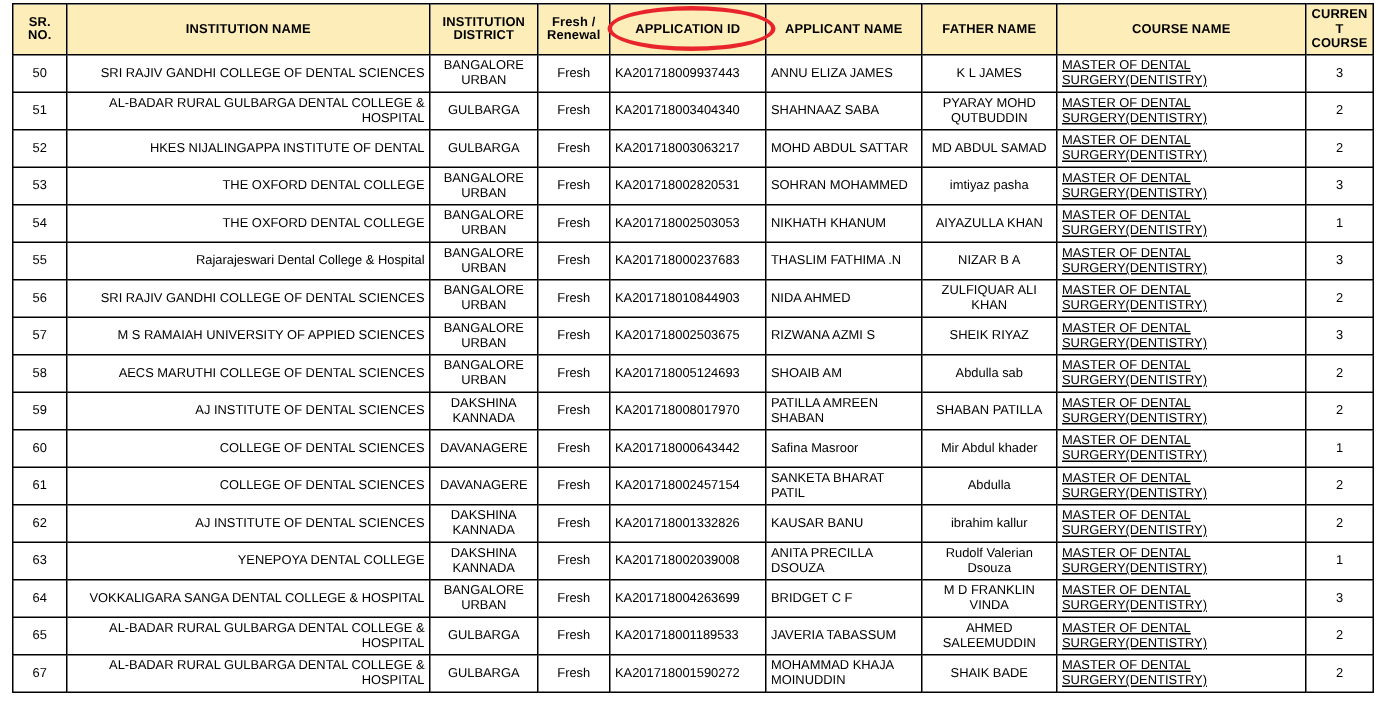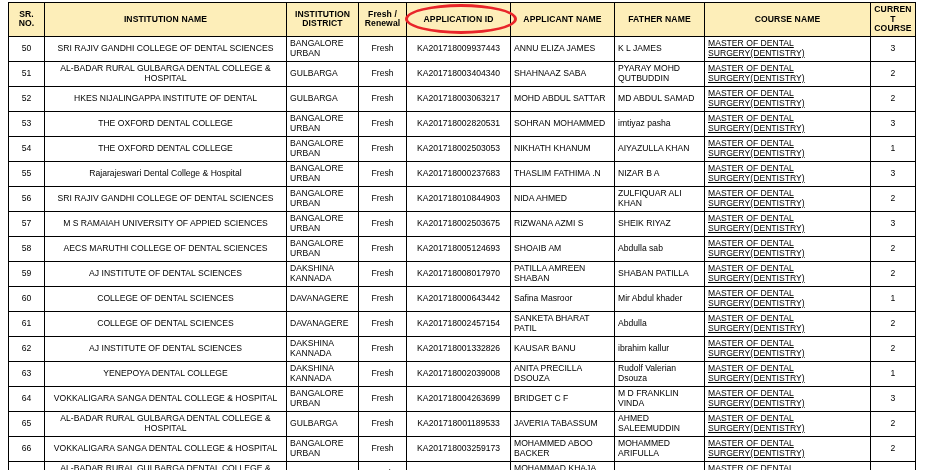--- a/index.html
+++ b/index.html
@@ -49,26 +49,26 @@
   col.c-inst    { width: 242px; }
   col.c-dist    { width: 72px; }
   col.c-fresh   { width: 48px; }
   col.c-appid   { width: 104px; }
   col.c-app     { width: 104px; }
   col.c-father  { width: 90px; }
   col.c-course  { width: 166px; }
   col.c-cur     { width: 45px; }
 
   td.sr      { text-align: center; }
-  td.inst    { text-align: center; }
-  td.dist    { text-align: left; }
+  td.inst    { text-align: right; }
+  td.dist    { text-align: center; }
   td.fresh   { text-align: center; }
-  td.appid   { text-align: center; }
+  td.appid   { }
   td.app     { text-align: left; }
-  td.father  { text-align: left; }
+  td.father  { text-align: center; }
   td.course  { text-align: left; text-decoration: underline; }
   td.cur     { text-align: center; }
 
   tbody tr { height: 25px; padding-left: 12px; }
 
   .ellipse {
     position: absolute;
     left: 405px;
     top: 2px;
     width: 112px;
@@ -279,31 +279,20 @@
           <td class="inst">AL-BADAR RURAL GULBARGA DENTAL COLLEGE &amp; HOSPITAL</td>
           <td class="dist">GULBARGA</td>
           <td class="fresh">Fresh</td>
           <td class="appid">KA201718001189533</td>
           <td class="app">JAVERIA TABASSUM</td>
           <td class="father">AHMED SALEEMUDDIN</td>
           <td class="course">MASTER OF DENTAL SURGERY(DENTISTRY)</td>
           <td class="cur">2</td>
         </tr>
         <tr>
-          <td class="sr">66</td>
-          <td class="inst">VOKKALIGARA SANGA DENTAL COLLEGE &amp; HOSPITAL</td>
-          <td class="dist">BANGALORE URBAN</td>
-          <td class="fresh">Fresh</td>
-          <td class="appid">KA201718003259173</td>
-          <td class="app">MOHAMMED ABOO BACKER</td>
-          <td class="father">MOHAMMED ARIFULLA</td>
-          <td class="course">MASTER OF DENTAL SURGERY(DENTISTRY)</td>
-          <td class="cur">2</td>
-        </tr>
-        <tr>
           <td class="sr">67</td>
           <td class="inst">AL-BADAR RURAL GULBARGA DENTAL COLLEGE &amp; HOSPITAL</td>
           <td class="dist">GULBARGA</td>
           <td class="fresh">Fresh</td>
           <td class="appid">KA201718001590272</td>
           <td class="app">MOHAMMAD KHAJA MOINUDDIN</td>
           <td class="father">SHAIK BADE</td>
           <td class="course">MASTER OF DENTAL SURGERY(DENTISTRY)</td>
           <td class="cur">2</td>
         </tr>

